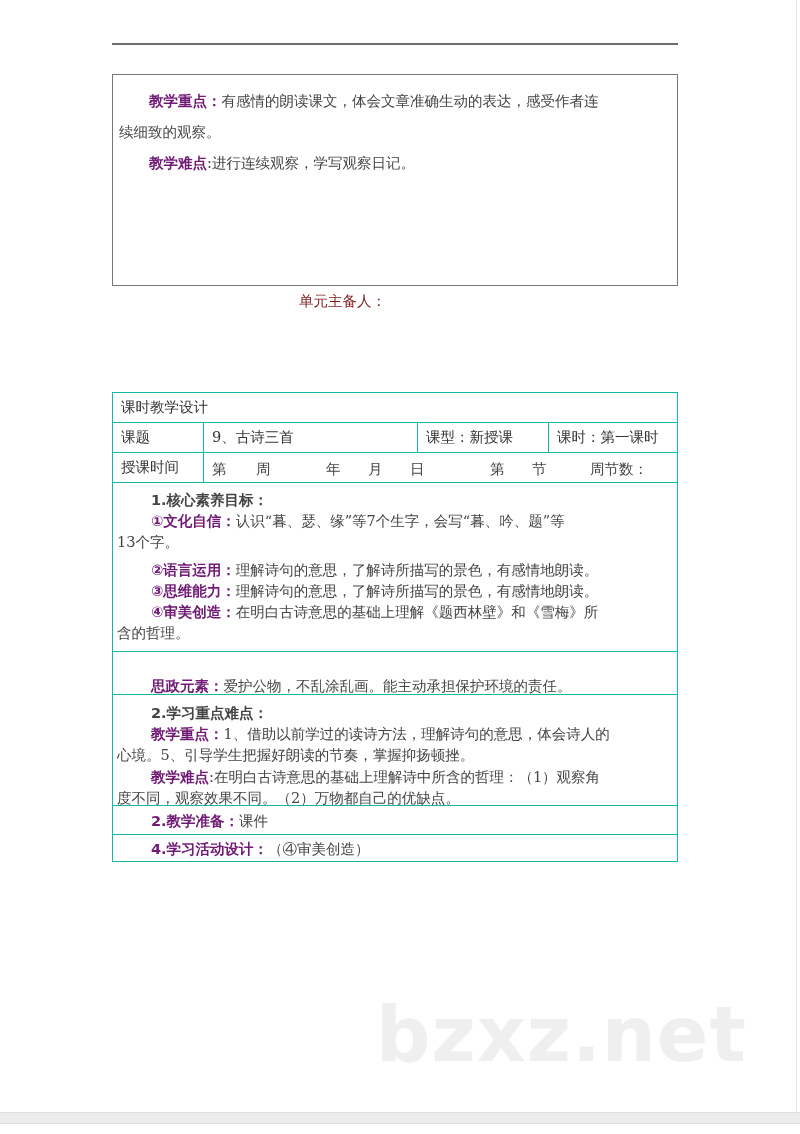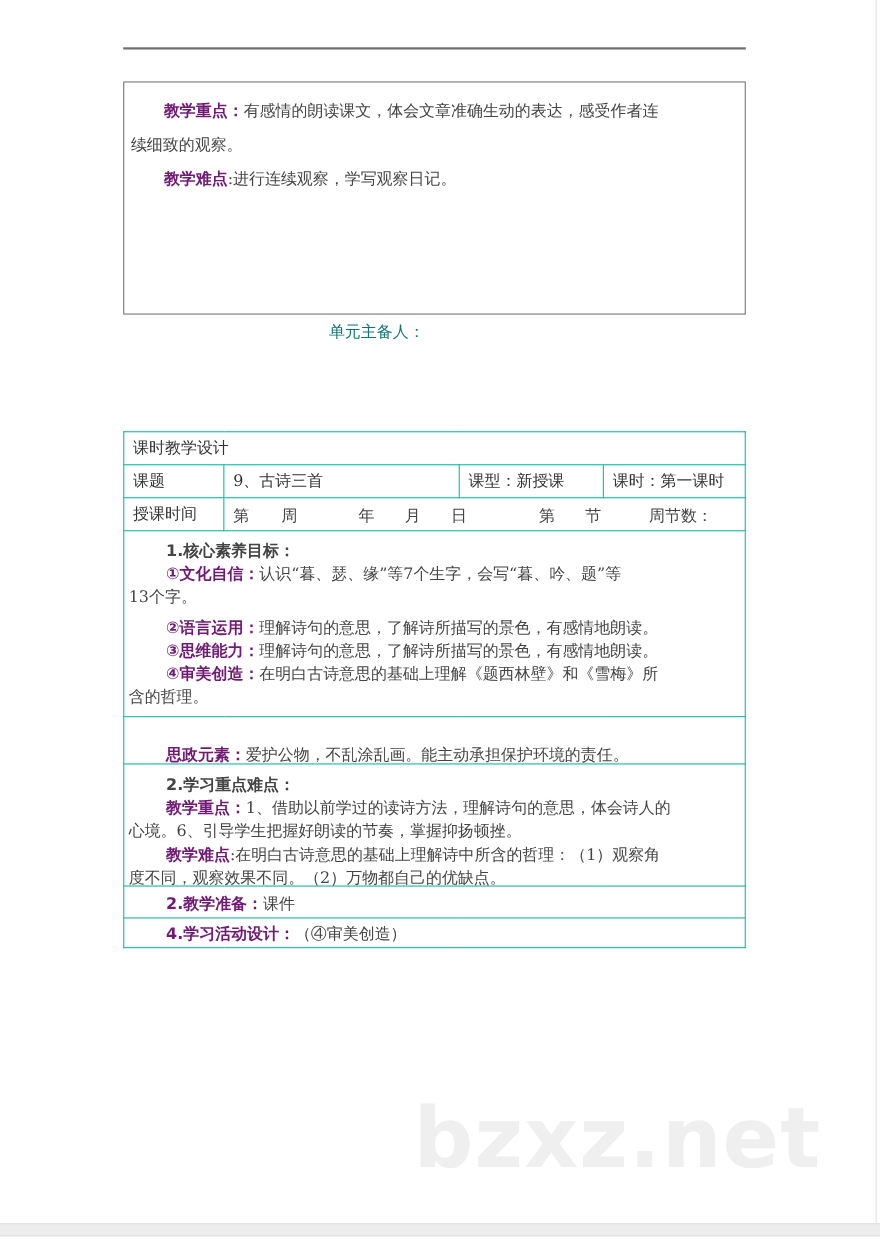--- a/index.html
+++ b/index.html
@@ -4,21 +4,21 @@
 <style>
   html, body { margin:0; padding:0; }
   body { width:800px; height:1134px; background:#ffffff; position:relative; overflow:hidden;
          font-family:"DejaVu Serif","Liberation Serif",serif; color:#333; }
   .page-edge { position:absolute; right:3px; top:0; width:1px; height:1112px; background:#e2e2e2; }
   .bottom-band { position:absolute; left:0; top:1112px; width:800px; height:10px; background:#ececec; border-top:1px solid #e0e0e0; border-bottom:1px solid #e0e0e0; }
   .header-rule { position:absolute; left:112px; top:43px; width:566px; height:2px; background:#6e6e6e; }
   .box1 { position:absolute; left:112px; top:74px; width:564px; height:210px; border:1px solid #777; }
   .p { position:absolute; font-size:14.5px; line-height:1; white-space:nowrap; color:#444; }
   .b { font-weight:bold; color:#701a75; font-family:"DejaVu Sans","Liberation Sans",sans-serif; }
-  .signer { position:absolute; left:299px; top:292px; font-size:14.5px; color:#0f766e; }
+  .signer { position:absolute; left:299px; top:292px; font-size:14.5px; color:#7f1d1d; }
   table.plan { position:absolute; left:112px; top:392px; width:566px; border-collapse:collapse; font-size:14.5px; }
   table.plan td { border:1px solid #14b8a6; padding:0 0 0 8px; vertical-align:middle; color:#333; }
   .hd { font-family:"DejaVu Sans","Liberation Sans",sans-serif; color:#222; }
   .red { color:#e0262a; font-family:"DejaVu Sans","Liberation Sans",sans-serif; }
   .cell-block { position:relative; }
   .ln { position:absolute; white-space:nowrap; font-size:14.5px; color:#444; }
   .watermark { position:absolute; left:376px; top:990px; font-family:"DejaVu Sans","Liberation Sans",sans-serif;
                font-weight:bold; font-size:76px; color:#efefef; letter-spacing:1px; }
 </style>
 </head>
@@ -84,21 +84,21 @@
       <div class="cell-block" style="height:42px;">
         <span class="ln" style="left:38px;top:25px;"><span class="b">思政元素：</span><span>爱护公物，不乱涂乱画。能主动承担保护环境的责任。</span></span>
       </div>
     </td>
   </tr>
   <tr style="height:110px;">
     <td colspan="4" style="padding:0;vertical-align:top;">
       <div class="cell-block" style="height:110px;">
         <span class="ln b" style="left:38px;top:9px;">2.学习重点难点：</span>
         <span class="ln" style="left:38px;top:30px;"><span class="b">教学重点：</span><span>1、借助以前学过的读诗方法，理解诗句的意思，体会诗人的</span></span>
-        <span class="ln" style="left:4px;top:51px;">心境。6、引导学生把握好朗读的节奏，掌握抑扬顿挫。</span>
+        <span class="ln" style="left:4px;top:51px;">心境。5、引导学生把握好朗读的节奏，掌握抑扬顿挫。</span>
         <span class="ln" style="left:38px;top:73px;"><span class="b">教学难点</span><span>:在明白古诗意思的基础上理解诗中所含的哲理：（1）观察角</span></span>
         <span class="ln" style="left:4px;top:94px;">度不同，观察效果不同。（2）万物都自己的优缺点。</span>
       </div>
     </td>
   </tr>
   <tr style="height:28px;">
     <td colspan="4" style="padding:0;">
       <div class="cell-block" style="height:28px;">
         <span class="ln" style="left:38px;top:6px;"><span class="b">2.教学准备：</span><span>课件</span></span>
       </div>

